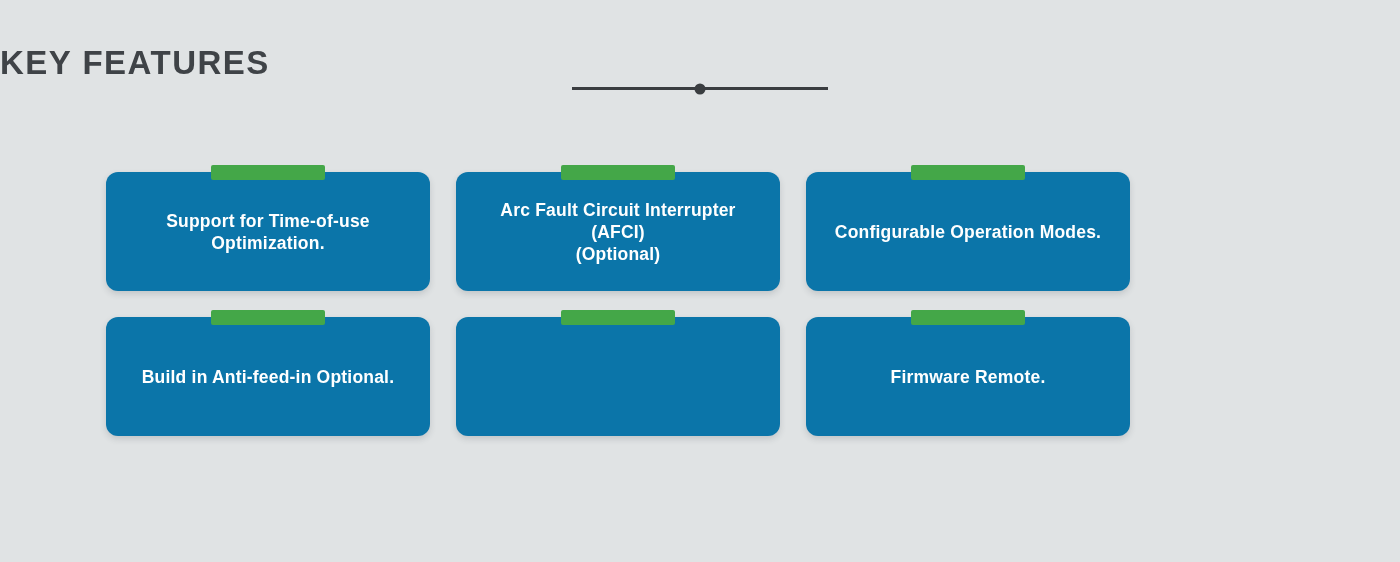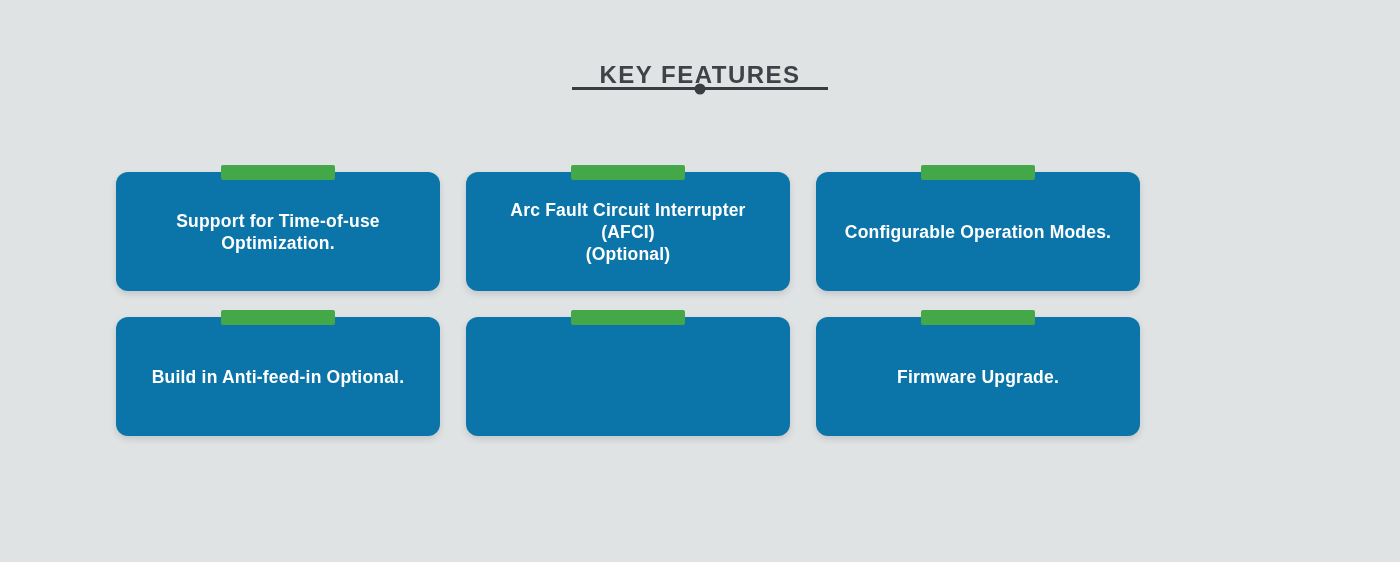--- a/index.html
+++ b/index.html
@@ -18,25 +18,25 @@
   .canvas {
     position: relative;
     width: 1400px;
     height: 562px;
     background: var(--background);
     overflow: hidden;
   }
   
   .page-title {
     position: absolute;
-    top: 57px;
+    top: 45px;
     left: 0;
     width: 100%;
-    text-align: center;
-    font-size: 24px;
+    text-align: left;
+    font-size: 33px;
     line-height: 36px;
     font-weight: 600;
     letter-spacing: 1.5px;
     color: var(--title-text);
   }
   .divider {
     position: absolute;
     top: 87px;
     left: 50%;
     transform: translateX(-50%);
@@ -51,21 +51,21 @@
     transform: translate(-50%, -50%);
     width: 11px;
     height: 11px;
     border-radius: 50%;
     background: var(--divider);
   }
   
   .grid {
     position: absolute;
     top: 172px;
-    left: 116px;
+    left: 106px;
     display: grid;
     grid-template-columns: 324px 324px 324px;
     column-gap: 108px;
     row-gap: 104px;
     gap: 26px;
   }
   .card {
     position: relative;
     width: 324px;
     height: 119px;
@@ -136,17 +136,17 @@
 
     </div>
 
     <div class="card">
       <span class="tab"></span>
 
     </div>
 
     <div class="card">
       <span class="tab"></span>
-      <span class="line">Firmware Upgrade.</span>
+      <span class="line">Firmware Remote.</span>
     </div>
 
   </div>
 </div>
 
 </body></html>

